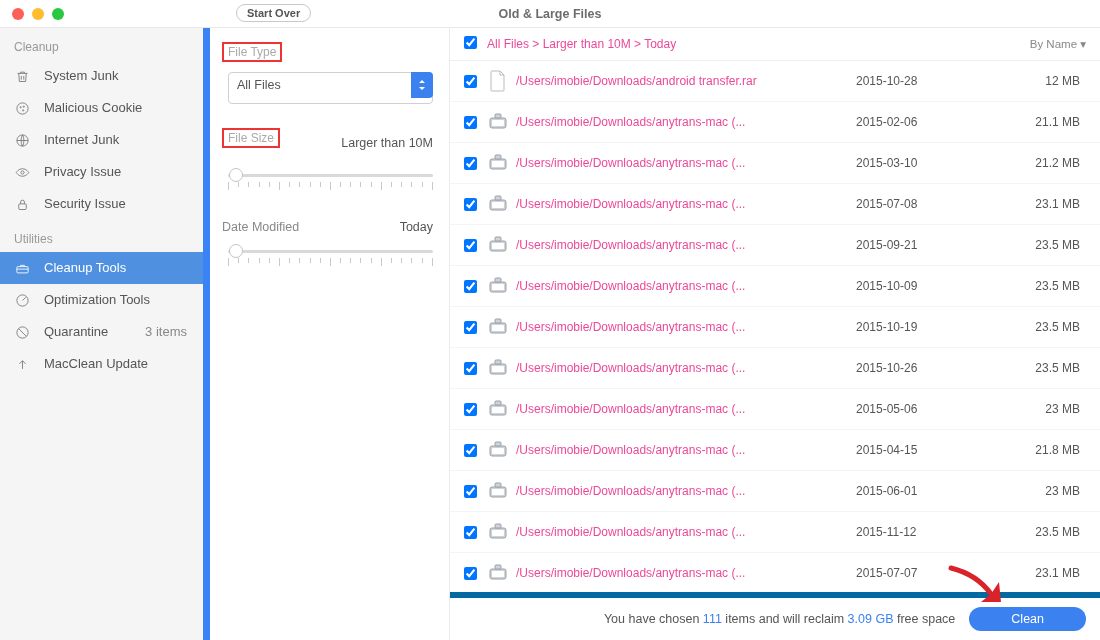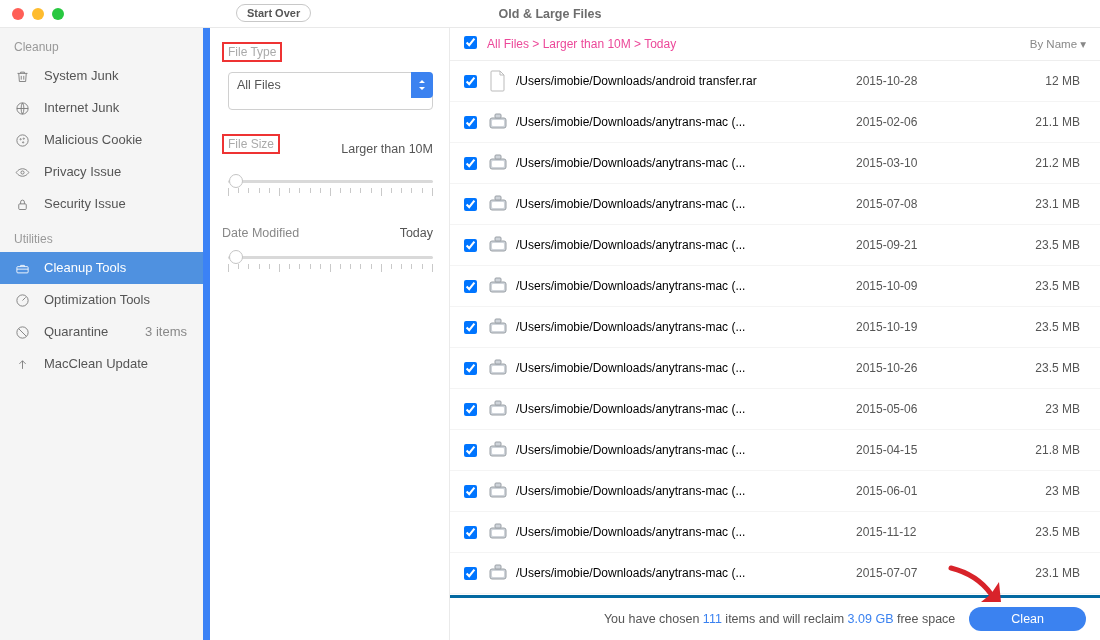--- a/index.html
+++ b/index.html
@@ -14,44 +14,44 @@
 .sidebar { width:210px; background:#f5f5f5; border-right:7px solid #3b82f6; font-size:13px; color:#555; display:flex; flex-direction:column; }
 .section-header { padding:12px 14px 6px; font-size:12px; color:#999; }
 .side-item { display:flex; align-items:flex-start; gap:14px; padding:8px 14px; cursor:pointer; }
 .side-item.active { background:#4f91e0; color:#fff; }
 .side-item .icon { width:16px; height:16px; display:inline-flex; align-items:center; justify-content:center; color:#777;}
 .side-item.active .icon{ color:#fff;}
 .side-count { margin-left:auto; font-size:13px; color:#888; padding-right:2px;}
 .panel { width:240px; border-right:1px solid #eaeaea; padding:14px 10px 0 12px; font-size:12.5px; color:#888; }
 .panel .redbox { border:2px solid #e33; display:inline-block; padding:1px 4px; color:#aaa; font-size:12px; margin-bottom:10px;}
 .panel .dropdown { position:relative; margin:0 6px 24px 6px;}
-.panel .dropdown .sel { border:1px solid #d0d0d0; border-radius:4px; background:#fff; height:38px; line-height:24px; padding:0 8px; color:#555; font-size:12.5px; }
+.panel .dropdown .sel { border:1px solid #d0d0d0; border-radius:4px; background:#fff; height:32px; line-height:24px; padding:0 8px; color:#555; font-size:12.5px; }
 .panel .dropdown .arr { position:absolute; right:0; top:0; width:22px; height:26px; background:#3b82f0; border-radius:0 4px 4px 0; display:flex; align-items:center; justify-content:center;}
 .panel .dropdown .arr svg{ width:10px; color:#fff;}
 .panel .row { display:flex; align-items:center; justify-content:space-between; margin-bottom:10px;}
 .panel .row .val { color:#555; font-size:12.5px; margin-right:6px;}
 .slider { position:relative; height:30px; margin:0 6px 22px 6px;}
 .slider .track { position:absolute; top:6px; left:0; right:0; height:3px; background:#d9d9d9; border-radius:2px;}
 .slider .knob { position:absolute; top:0; left:0; width:14px; height:14px; background:#fff; border:1px solid #c4c4c4; border-radius:50%;}
 .slider .ticks { position:absolute; top:14px; left:0; right:0; display:flex; justify-content:space-between;}
 .slider .ticks span{ width:1px; height:5px; background:#c9c9c9;}
 .slider .ticks span.long{ height:8px;}
 .filelist { flex:1; display:flex; flex-direction:column; font-size:12.5px; color:#444; overflow:hidden;}
 .flhead { display:flex; align-items:center; padding:8px 14px 8px 14px; border-bottom:1px solid #eee; color:#555; font-size:12px;}
 .flhead .breadcrumb{ flex:1; margin-left:10px; color:#ec4899;}
 .flhead .sort{ color:#888; font-size:11.5px; cursor:pointer;}
 .rows { flex:1; overflow:hidden;}
 .frow { display:flex; align-items:center; padding:9px 14px; border-bottom:1px solid #f4f4f4; }
 .frow .cb { width:22px; display:flex; align-items:center; justify-content:flex-start;}
 .frow input[type=checkbox]{ width:13px; height:13px; }
 .frow .ficon { width:24px; height:22px; display:flex; align-items:center; justify-content:center; margin-right:6px;}
-.frow .path { flex:1; color:#000000; white-space:nowrap; overflow:hidden; text-overflow:ellipsis; font-size:12px;}
+.frow .path { flex:1; color:#ec4899; white-space:nowrap; overflow:hidden; text-overflow:ellipsis; font-size:12px;}
 .frow .date { width:130px; color:#555; font-size:12px;}
 .frow .size { width:100px; text-align:right; color:#555; font-size:12px; padding-right:6px;}
-.footer { border-top:3px solid #0369a1; padding:9px 14px; display:flex; align-items:center; font-size:12.5px; color:#555;}
+.footer { border-top:6px solid #0369a1; padding:9px 14px; display:flex; align-items:center; font-size:12.5px; color:#555;}
 .footer .msg { flex:1; text-align:right; padding-right:14px;}
 .footer .msg .hl { color:#3b82f0;}
 .clean-btn { background:#3b82f0; color:#fff; border:none; border-radius:14px; padding:5px 42px; font-size:12.5px; cursor:pointer;}
 .red-arrow { position:absolute; right:95px; bottom:32px; pointer-events:none; }
 svg.ic { width:15px; height:15px; stroke:currentColor; fill:none; stroke-width:1.4; }
 .doc-icon svg{ width:18px; height:22px;}
 .dmg-icon svg{ width:20px; height:20px;}
 </style>
 </head>
 <body>
@@ -75,35 +75,35 @@
           <svg class="ic" viewBox="0 0 24 24">
             <path d="M4 7h16M9 7V5h6v2M6 7l1 13h10l1-13M10 11v6M14 11v6"></path>
           </svg>
         </span>
       <span>System Junk</span>
     </div>
     <div class="side-item">
       <span class="icon">
           <svg class="ic" viewBox="0 0 24 24">
             <circle cx="12" cy="12" r="9"></circle>
-            <path d="M3 12h18M12 3c3 3 3 15 0 18M12 3c-3 3-3 15 0 18"></path>
-          </svg>
-        </span>
-      <span>Internet Junk</span>
-    </div>
-    <div class="side-item">
-      <span class="icon">
-          <svg class="ic" viewBox="0 0 24 24">
-            <circle cx="12" cy="12" r="9"></circle>
             <circle cx="9" cy="10" r="1"></circle>
             <circle cx="14" cy="9" r="1"></circle>
             <circle cx="13" cy="15" r="1"></circle>
           </svg>
         </span>
       <span>Malicious Cookie</span>
+    </div>
+    <div class="side-item">
+      <span class="icon">
+          <svg class="ic" viewBox="0 0 24 24">
+            <circle cx="12" cy="12" r="9"></circle>
+            <path d="M3 12h18M12 3c3 3 3 15 0 18M12 3c-3 3-3 15 0 18"></path>
+          </svg>
+        </span>
+      <span>Internet Junk</span>
     </div>
     <div class="side-item">
       <span class="icon">
           <svg class="ic" viewBox="0 0 24 24">
             <path d="M2 12s3.5-6 10-6 10 6 10 6-3.5 6-10 6S2 12 2 12z"></path>
             <circle cx="12" cy="12" r="2.5"></circle>
           </svg>
         </span>
       <span>Privacy Issue</span>
     </div>

